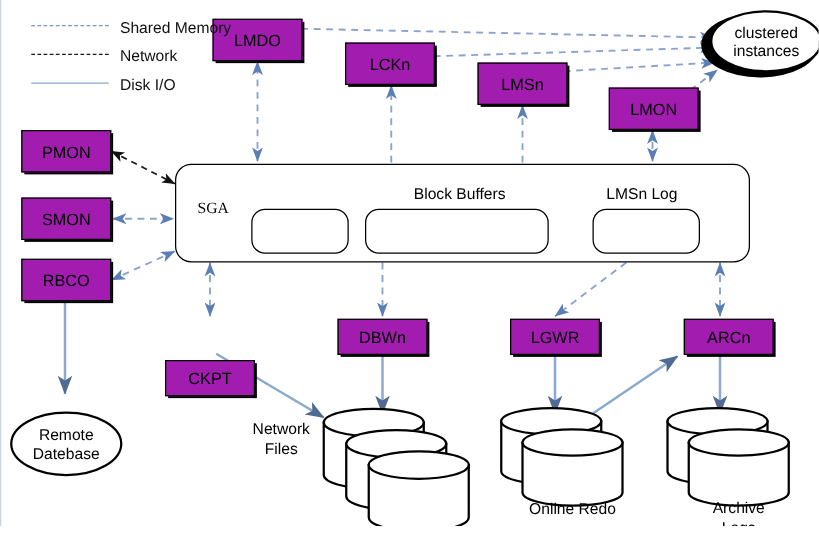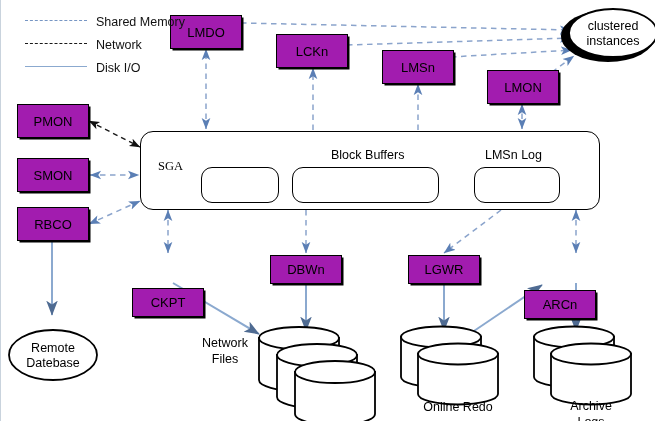--- a/index.html
+++ b/index.html
@@ -291,21 +291,21 @@
 
   <div class="proc-box" style="left:131px; top:255px; width:72px; height:29px;margin-top:33px;">
     <span>CKPT</span>
   </div>
   <div class="proc-box" style="left:269px; top:255px; width:72px; height:29px;">
     <span>DBWn</span>
   </div>
   <div class="proc-box" style="left:407px; top:255px; width:72px; height:29px;">
     <span>LGWR</span>
   </div>
-  <div class="proc-box" style="left:523px; top:255px; width:72px; height:29px;margin-top:35px;">
+  <div class="proc-box" style="left:546px; top:255px; width:72px; height:29px;">
     <span>ARCn</span>
   </div>
 
   <div class="ellipse-text" style="left:568px; top:19px; width:88px;">
     <div>clustered</div>
     <div>instances</div>
   </div>
 
   <div class="ellipse-text" style="left:8px; top:341px; width:88px;">
     <div>Remote</div>

